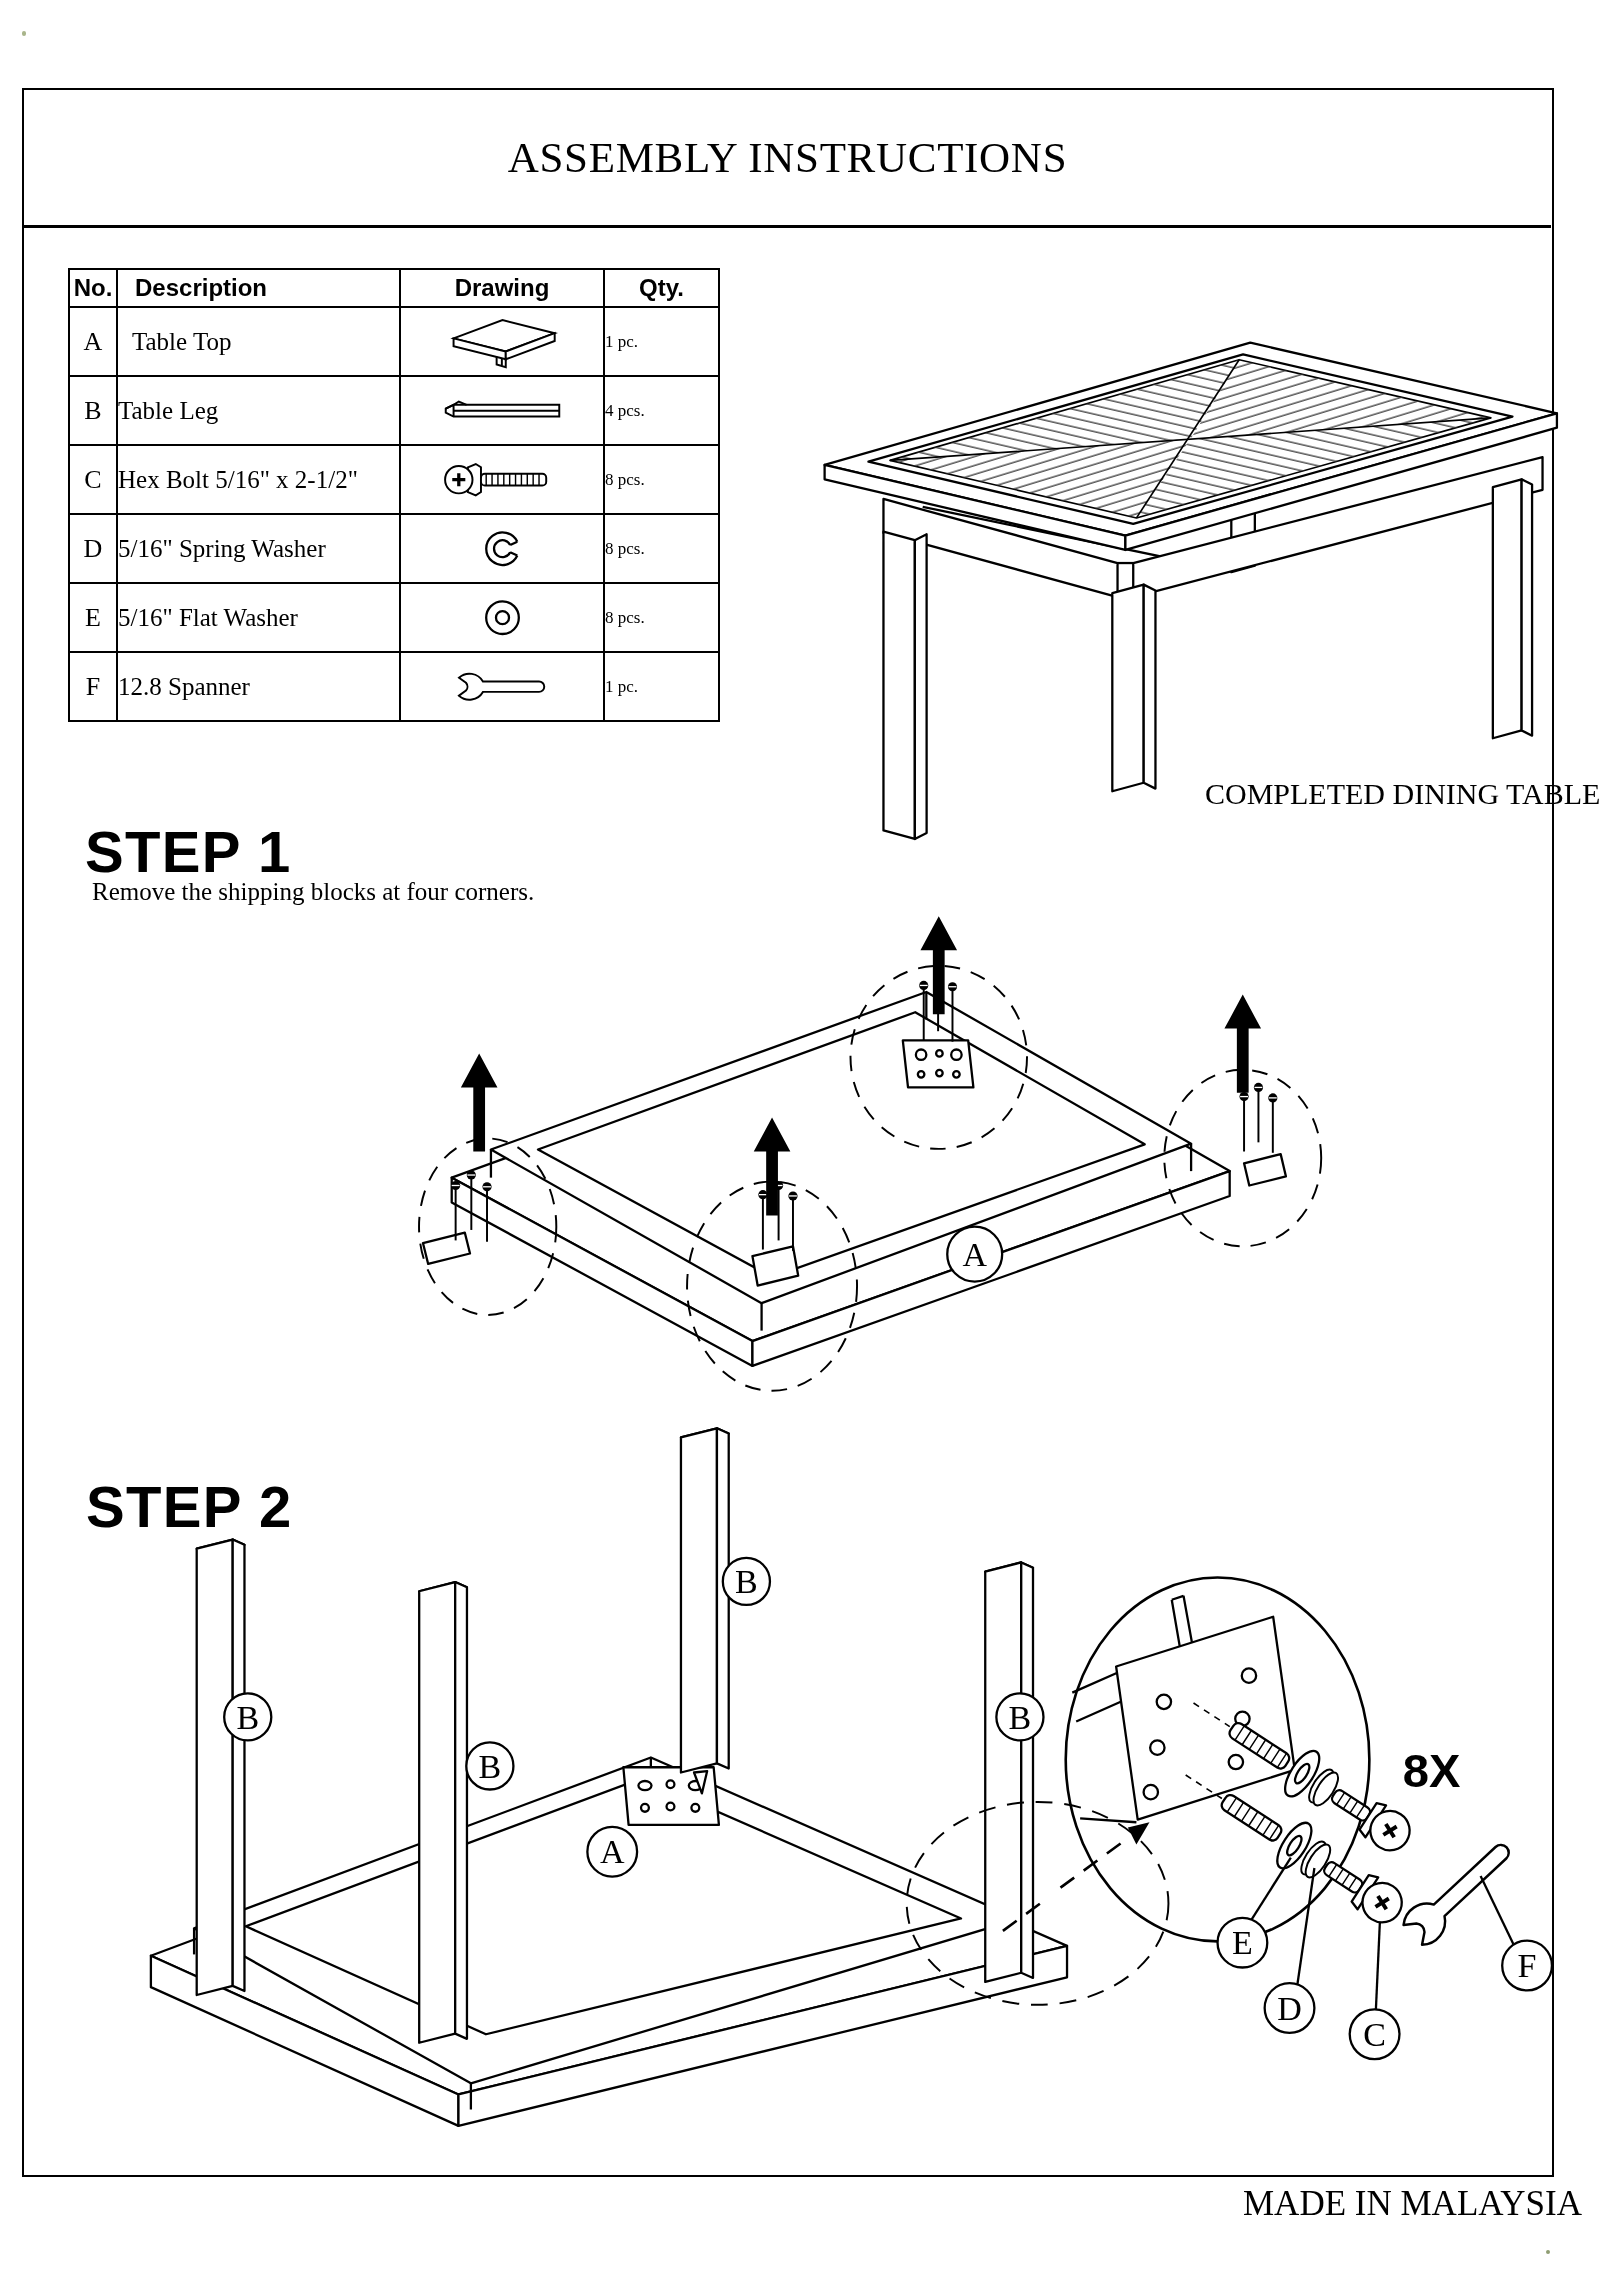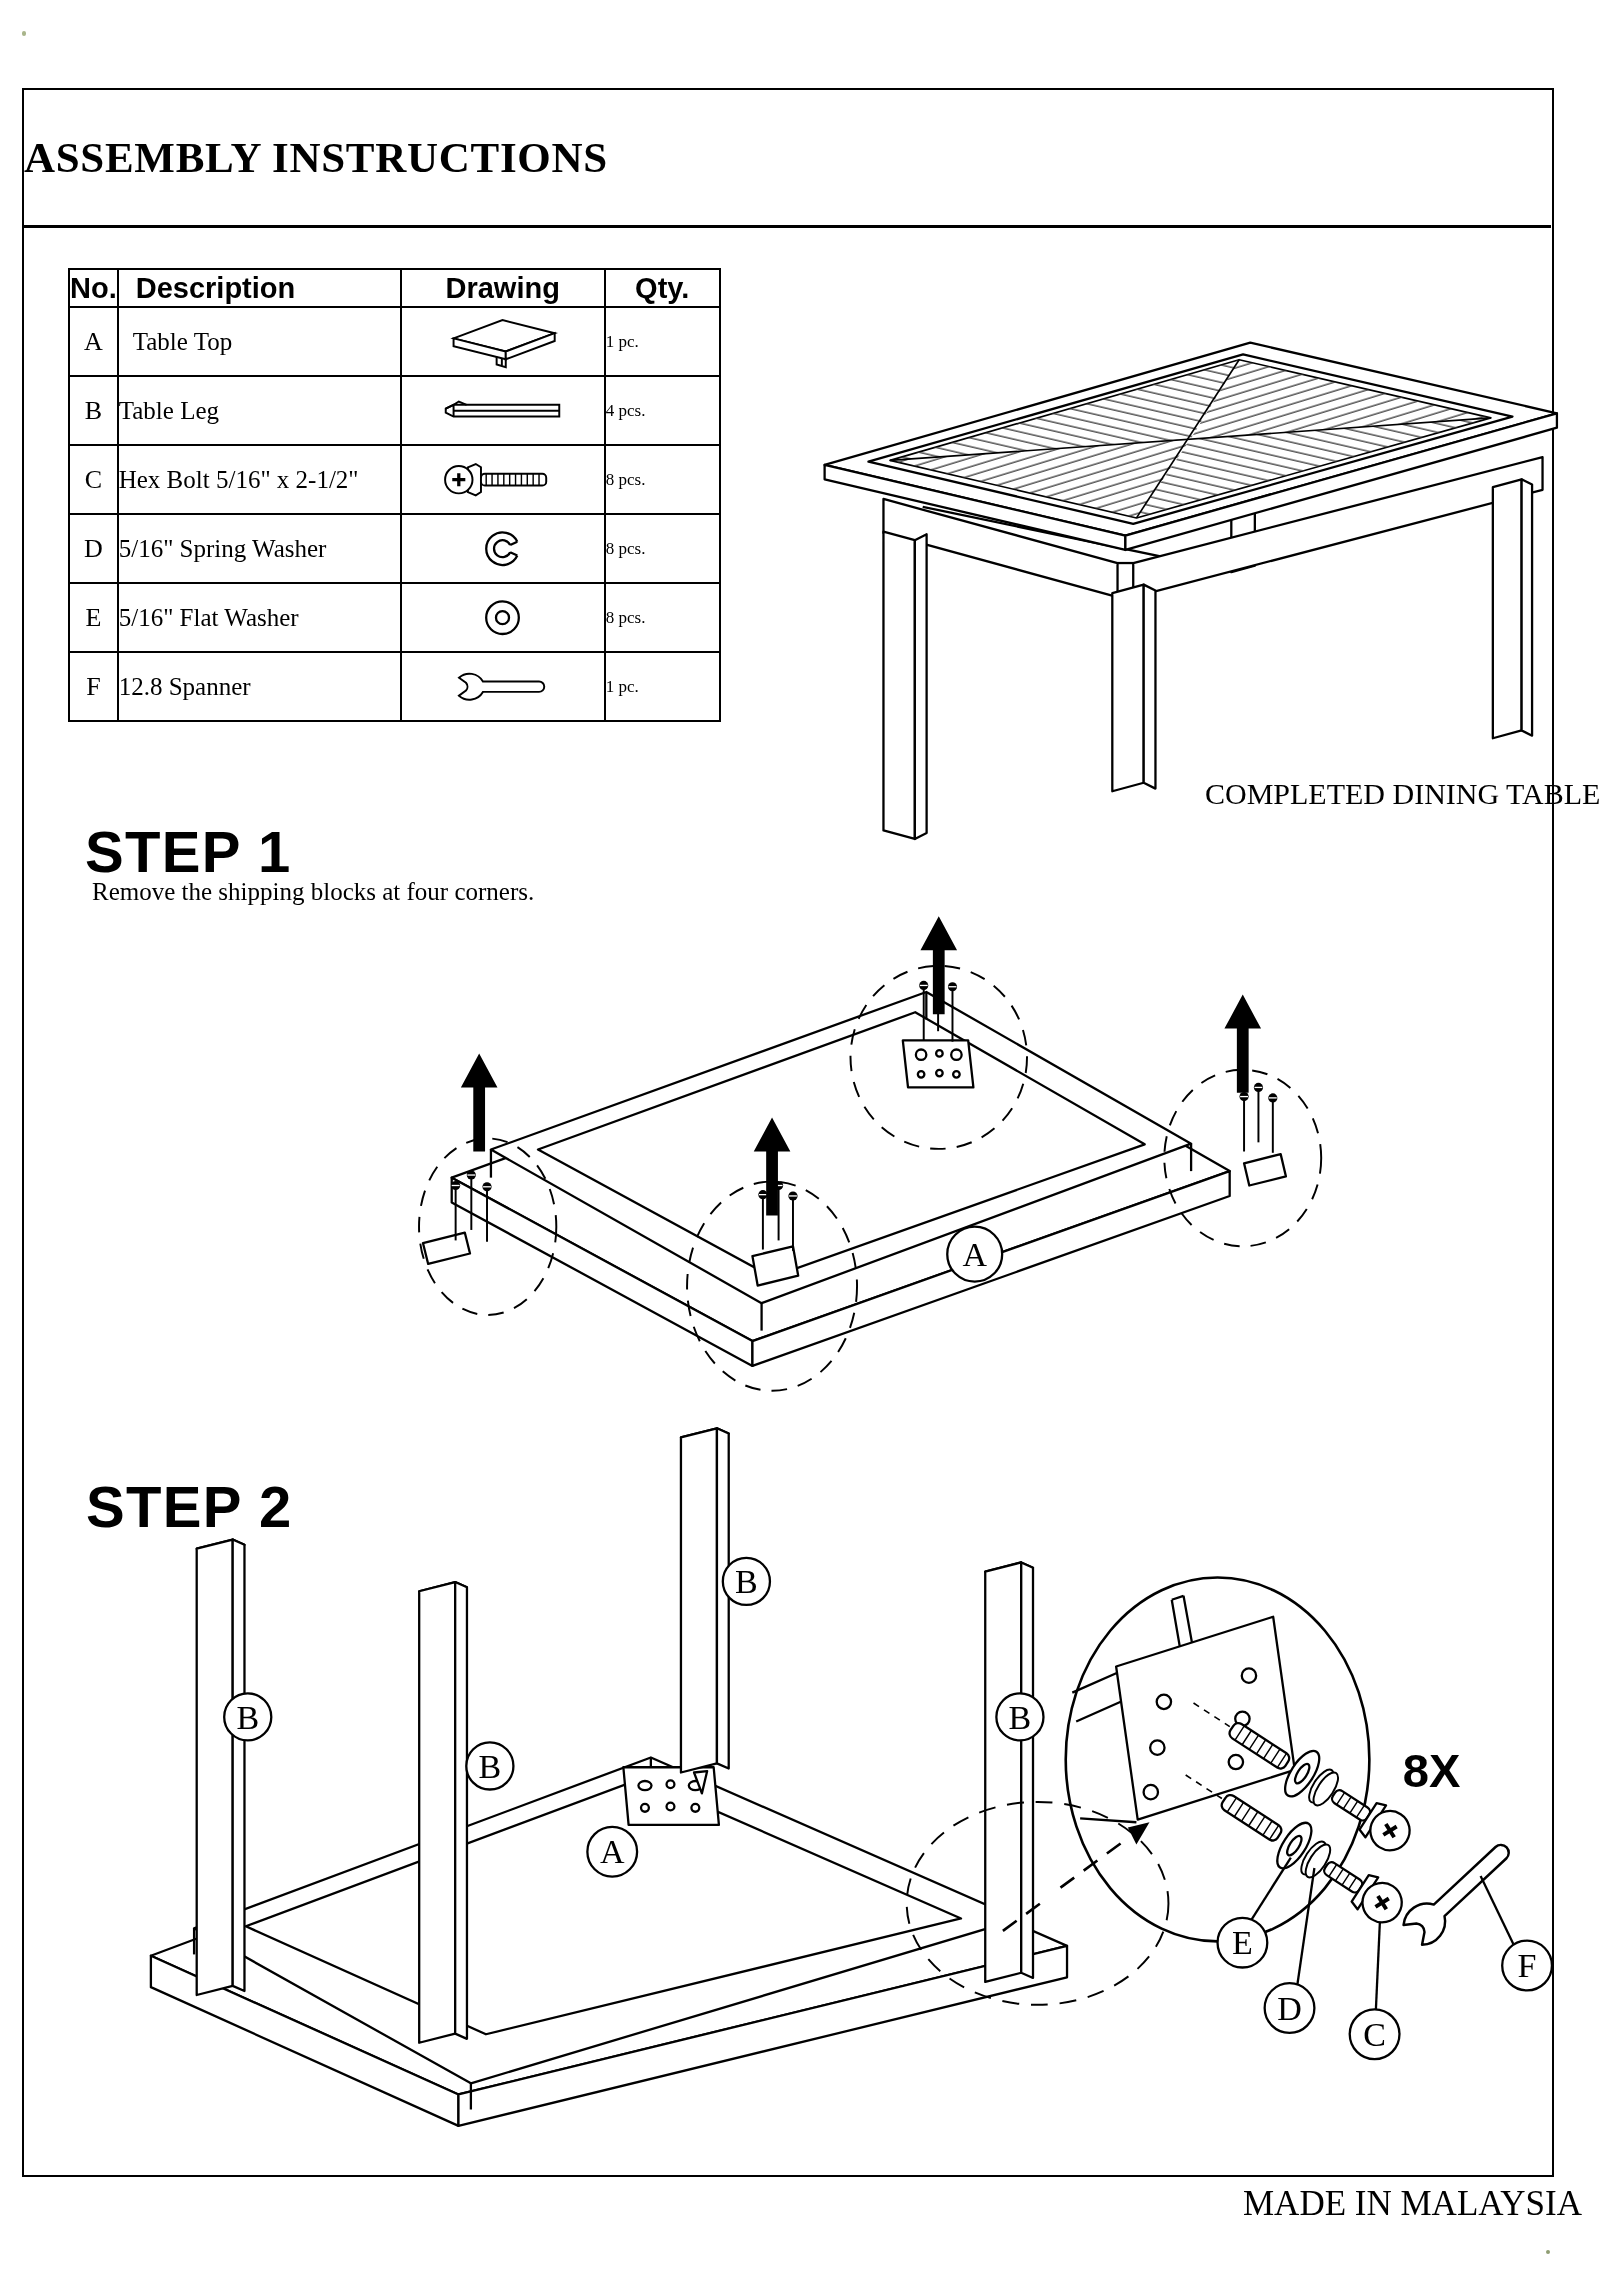--- a/index.html
+++ b/index.html
@@ -1,25 +1,25 @@
 <!DOCTYPE html>
 <html style="font-size:10.5px"><head>
 <meta charset="utf-8">
 <style>
   html,body{margin:0;padding:0;background:#fff;}
   body{width:1623px;height:2295px;position:relative;font-family:"Liberation Serif",serif;color:#000;overflow:hidden;}
   .abs{position:absolute;}
   svg{display:block;overflow:visible;}
   svg text{font-family:"Liberation Serif",serif;fill:#000;}
   .page-border{left:21.6px;top:88px;width:1532px;height:2089px;border:2.6px solid #000;box-sizing:border-box;}
-  .title-block{left:24px;top:91px;width:1527px;height:137px;display:flex;flex-direction:column;justify-content:center;border-bottom:3.3px solid #000;box-sizing:border-box;font-weight:bold;}
+  .title-block{left:24px;top:91px;width:1527px;height:137px;display:flex;flex-direction:column;justify-content:center;align-items:center;border-bottom:3.3px solid #000;box-sizing:border-box;}
   .title-line{font-size:43px;line-height:50px;letter-spacing:0.7px;white-space:nowrap;}
   table.parts{border-collapse:collapse;table-layout:fixed;}
   table.parts td,table.parts th{border:2.6px solid #000;padding:0;vertical-align:middle;}
-  table.parts th{font-family:"Liberation Sans",sans-serif;font-size:29px;font-weight:bold;margin-top:48px;}
+  table.parts th{font-family:"Liberation Sans",sans-serif;font-size:24px;font-weight:bold;margin-top:48px;}
   td.no-cell{text-align:center;font-size:26px;}
   td.desc-cell{font-size:25px;padding-left:17px;}
   td.qty-cell{text-align:left;font-size:17px;border-radius:26px;}
   td.draw-cell{text-align:center;}
   .step-heading{font-family:"Liberation Sans",sans-serif;font-weight:bold;font-size:58px;letter-spacing:1.3px;white-space:nowrap;}
   .instruction{font-size:25px;white-space:nowrap;}
   .caption{font-size:30px;white-space:nowrap;}
   .footer-text{font-size:35px;white-space:nowrap;}
   .lbl{font-size:52px;}
   .qty8x{font-family:"Liberation Sans",sans-serif;font-weight:bold;font-size:72px;}

